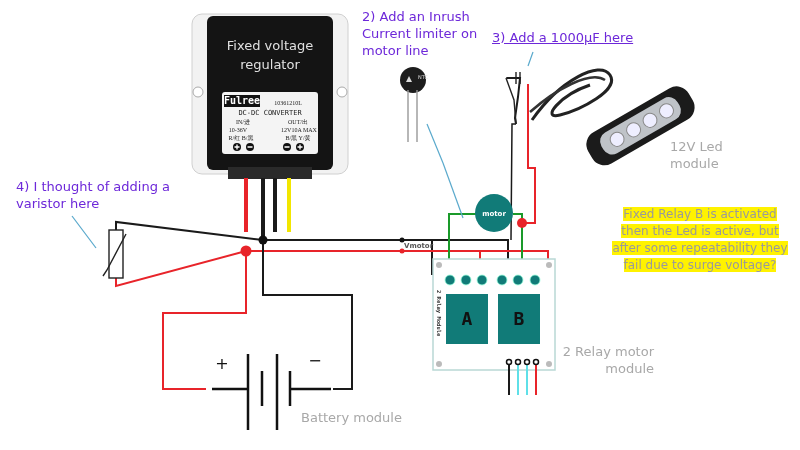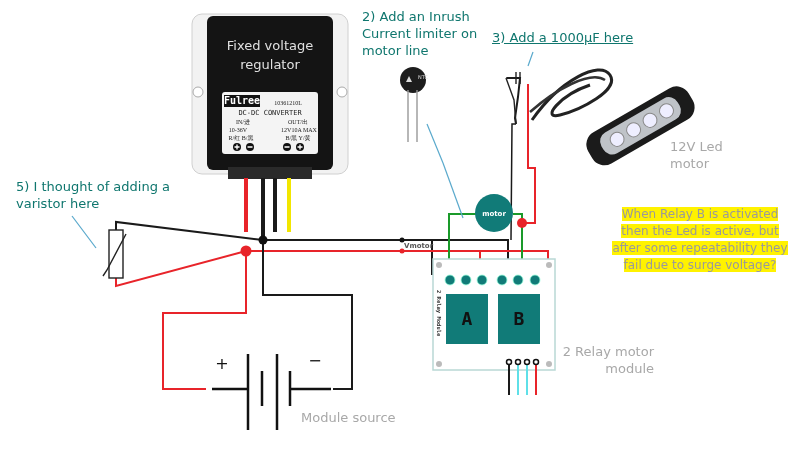--- a/index.html
+++ b/index.html
@@ -1,18 +1,18 @@
 <!DOCTYPE html>
 <html><head>
 <meta charset="utf-8">
 <style>
   html, body { margin:0; padding:0; background:#ffffff; }
   body { width:800px; height:450px; position:relative; overflow:hidden; font-family:"Liberation Sans", sans-serif; }
   svg#diagram { position:absolute; left:0; top:0; }
-  .lbl { position:absolute; font-family:"DejaVu Sans", sans-serif; color:#0f766e; font-size:13px; line-height:17px; }
+  .lbl { position:absolute; font-family:"DejaVu Sans", sans-serif; color:#6d28d9; font-size:13px; line-height:17px; }
   .grey { color:#a8a8a8; }
   .note { position:absolute; left:608px; top:206px; width:184px; text-align:center; font-family:"DejaVu Sans", sans-serif; font-size:12px; line-height:17px; color:#9a9a9a; }
   .note span { background:#fff200; }
 </style>
 </head>
 <body>
 
 <svg id="diagram" width="800" height="450" viewBox="0 0 800 450">
 
   <g>
@@ -163,19 +163,19 @@
     <line x1="248" y1="354" x2="248" y2="430"></line>
     <line x1="262" y1="371" x2="262" y2="406"></line>
     <line x1="277" y1="354" x2="277" y2="430"></line>
     <line x1="290" y1="371" x2="290" y2="406"></line>
     <line x1="290" y1="389" x2="331" y2="389"></line>
   </g>
   <text x="222" y="369" font-family="DejaVu Sans, sans-serif" font-size="16" fill="#111" text-anchor="middle">+</text>
   <text x="315" y="366" font-family="DejaVu Sans, sans-serif" font-size="16" fill="#111" text-anchor="middle">−</text>
 </svg>
 
-<div class="lbl" style="left:16px;top:178px;width:170px;">5) I thought of adding a varistor here</div>
+<div class="lbl" style="left:16px;top:178px;width:170px;">4) I thought of adding a varistor here</div>
 <div class="lbl" style="left:362px;top:8px;width:118px;">2) Add an Inrush Current limiter on motor line</div>
 <div class="lbl" style="left:492px;top:29px;width:160px;text-decoration:underline;">3) Add a 1000µF here</div>
-<div class="lbl grey" style="left:670px;top:138px;width:70px;">12V Led motor</div>
+<div class="lbl grey" style="left:670px;top:138px;width:70px;">12V Led module</div>
 <div class="lbl grey" style="left:562px;top:343px;width:92px;text-align:right;">2 Relay motor module</div>
-<div class="lbl grey" style="left:301px;top:409px;width:110px;">Module source</div>
-<div class="note"><span>When Relay B is activated then the Led is active, but after some repeatability they fail due to surge voltage?</span></div>
+<div class="lbl grey" style="left:301px;top:409px;width:110px;">Battery module</div>
+<div class="note"><span>Fixed Relay B is activated then the Led is active, but after some repeatability they fail due to surge voltage?</span></div>
 
 </body></html>

